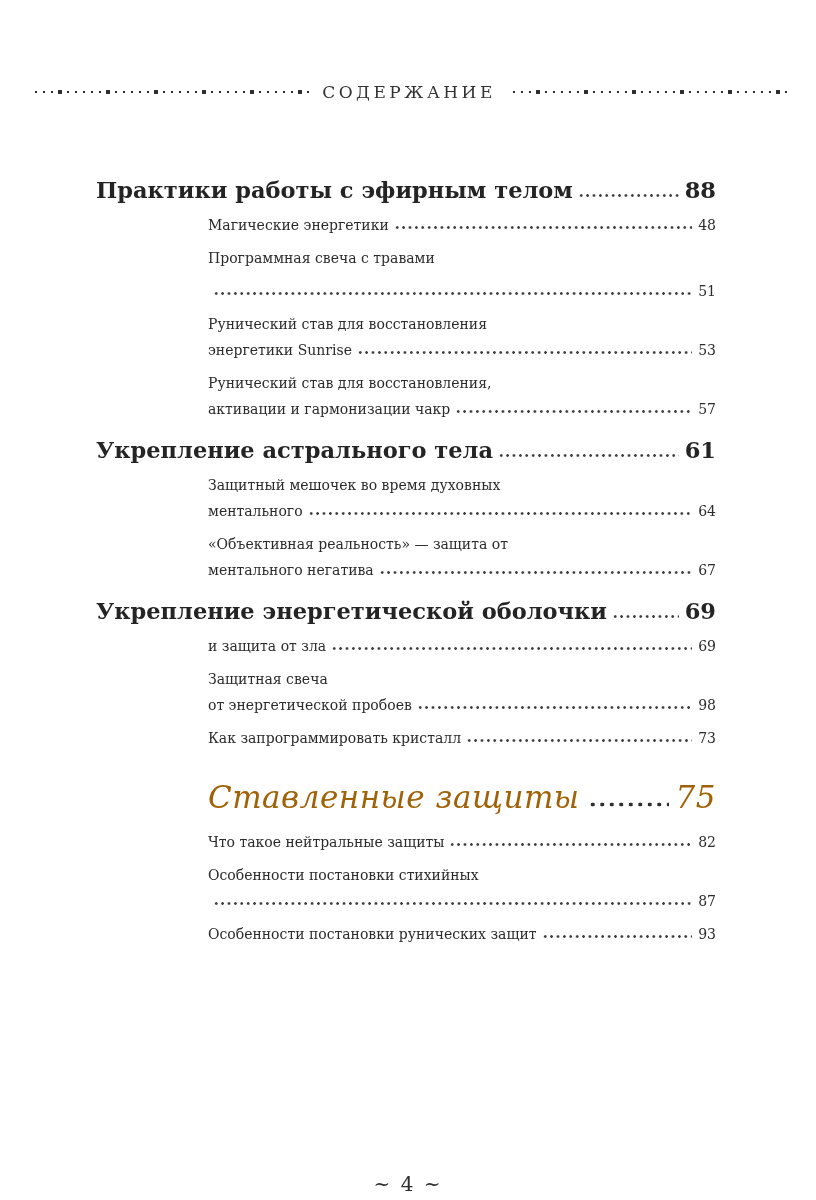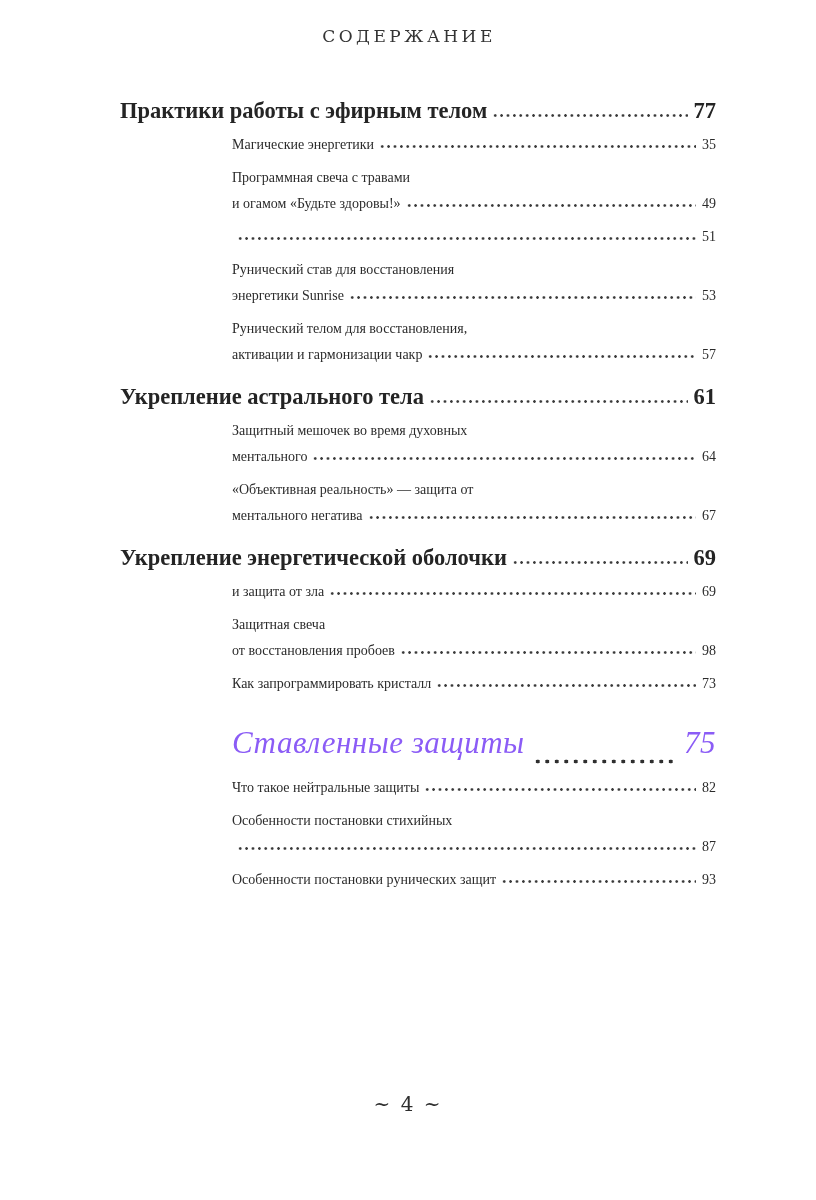--- a/index.html
+++ b/index.html
@@ -14,46 +14,45 @@
     position: relative;
     width: 816px;
     height: 1200px;
     background: #ffffff;
   }
 
   
   .toc-header {
     display: flex;
     align-items: center;
-    gap: 26px;
+    gap: 12px;
     padding: 0 28px 0 30px;
+    margin-top: 80px;
     height: 24px;
-    flex-direction: column;
   }
   .deco-line {
     flex: 1 1 auto;
     height: 12px;
     background-image:
       radial-gradient(circle, #2e2e2e 2.1px, transparent 2.5px),
       radial-gradient(circle, #2e2e2e 0.95px, transparent 1.25px);
     background-size: 48px 12px, 8px 12px;
     background-position: 6px center, 2px center;
     background-repeat: repeat-x, repeat-x;
   }
   .toc-title {
     font-size: 17px;
     letter-spacing: 3.5px;
     color: #343434;
     white-space: nowrap;
   }
 
   
   .toc {
-    padding: 58px 100px 0 120px;
-    font-family: Liberation Serif, serif;
+    padding: 58px 100px 0 96px;
   }
   .entry { margin-top: 7px; }
   .entry.section { margin-top: 14px; }
   .entry.sub, .entry.plain, .entry.chapter { margin-left: 112px; }
   .entry.chapter { margin-top: 24px; margin-bottom: 10px; }
 
   .line {
     display: flex;
     align-items: baseline;
     line-height: 26px;
@@ -63,22 +62,21 @@
     line-height: 29px;
     font-size: 22.5px;
     font-weight: bold;
     color: #242424;
   }
   .chapter .line {
     line-height: 44px;
     font-size: 31px;
     font-style: italic;
     letter-spacing: 0.5px;
-    color: #8b5cf6;
-    align-items: flex-end;
+    color: #a16207;
   }
   .txt { white-space: nowrap; }
 
   .leader {
     flex: 1 1 auto;
     min-width: 14px;
     height: 5.5px;
     margin: 0 6px 0 5px;
     background-image: radial-gradient(circle, #3a3a3a 1.25px, transparent 1.55px);
     background-size: 6.4px 5.5px;
@@ -114,59 +112,54 @@
     <div class="deco-line"></div>
     <div class="toc-title">СОДЕРЖАНИЕ</div>
     <div class="deco-line"></div>
   </div>
 
   <div class="toc">
       <div class="entry section">
         <div class="line">
           <span class="txt">Практики работы с эфирным телом</span>
           <span class="leader"></span>
-          <span class="pagenum">77</span>
+          <span class="pagenum">88</span>
         </div>
       </div>
       <div class="entry sub">
         <div class="line">
           <span class="txt">Магические энергетики</span>
           <span class="leader"></span>
-          <span class="pagenum">35</span>
+          <span class="pagenum">48</span>
         </div>
       </div>
       <div class="entry sub">
         <div class="line">
           <span class="txt">Программная свеча с травами</span>
         </div>
-        <div class="line">
-          <span class="txt">и огамом «Будьте здоровы!»</span>
-          <span class="leader"></span>
-          <span class="pagenum">49</span>
-        </div>
       </div>
       <div class="entry sub">
         <div class="line">
           <span class="leader"></span>
           <span class="pagenum">51</span>
         </div>
       </div>
       <div class="entry sub">
         <div class="line">
           <span class="txt">Рунический став для восстановления</span>
         </div>
         <div class="line">
           <span class="txt">энергетики Sunrise</span>
           <span class="leader"></span>
           <span class="pagenum">53</span>
         </div>
       </div>
       <div class="entry sub">
         <div class="line">
-          <span class="txt">Рунический телом для восстановления,</span>
+          <span class="txt">Рунический став для восстановления,</span>
         </div>
         <div class="line">
           <span class="txt">активации и гармонизации чакр</span>
           <span class="leader"></span>
           <span class="pagenum">57</span>
         </div>
       </div>
       <div class="entry section">
         <div class="line">
           <span class="txt">Укрепление астрального тела</span>
@@ -206,21 +199,21 @@
           <span class="txt">и защита от зла</span>
           <span class="leader"></span>
           <span class="pagenum">69</span>
         </div>
       </div>
       <div class="entry sub">
         <div class="line">
           <span class="txt">Защитная свеча</span>
         </div>
         <div class="line">
-          <span class="txt">от восстановления пробоев</span>
+          <span class="txt">от энергетической пробоев</span>
           <span class="leader"></span>
           <span class="pagenum">98</span>
         </div>
       </div>
       <div class="entry sub">
         <div class="line">
           <span class="txt">Как запрограммировать кристалл</span>
           <span class="leader"></span>
           <span class="pagenum">73</span>
         </div>

